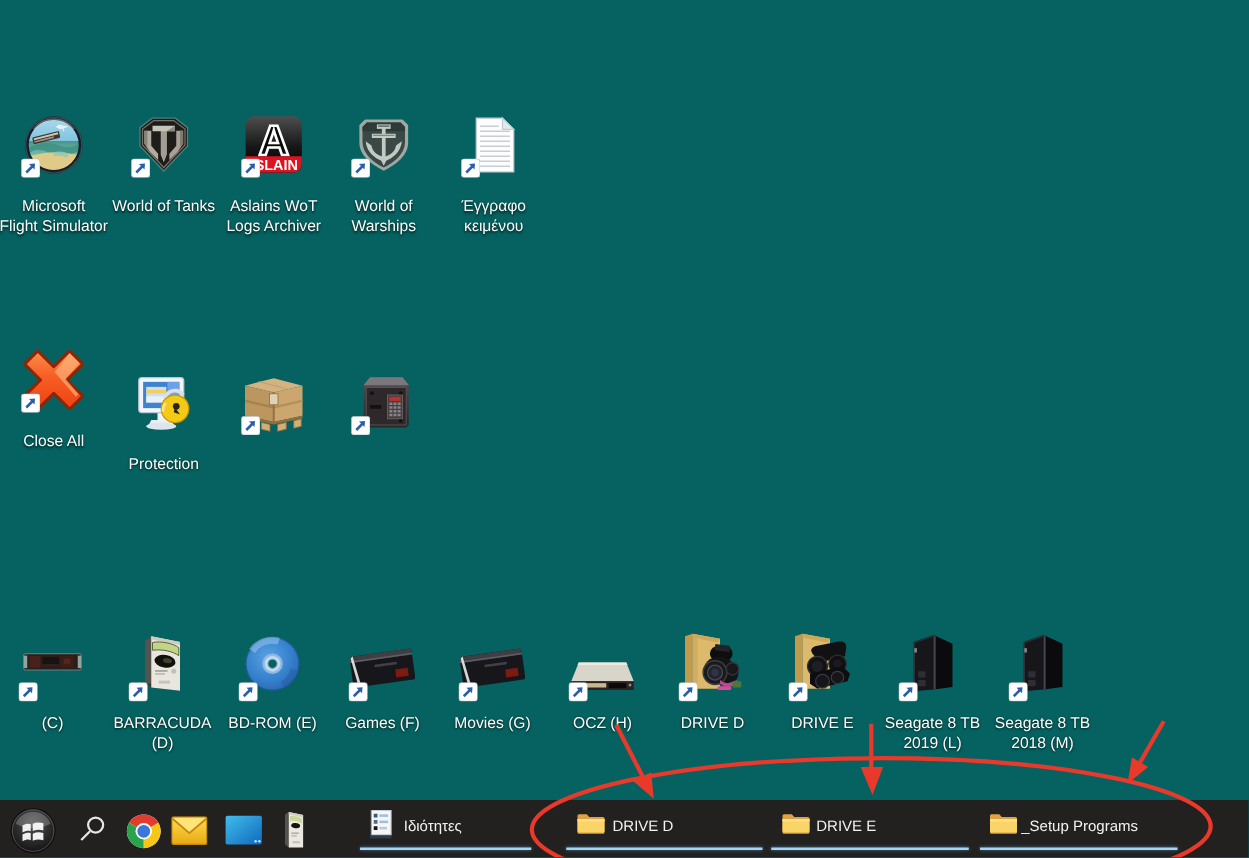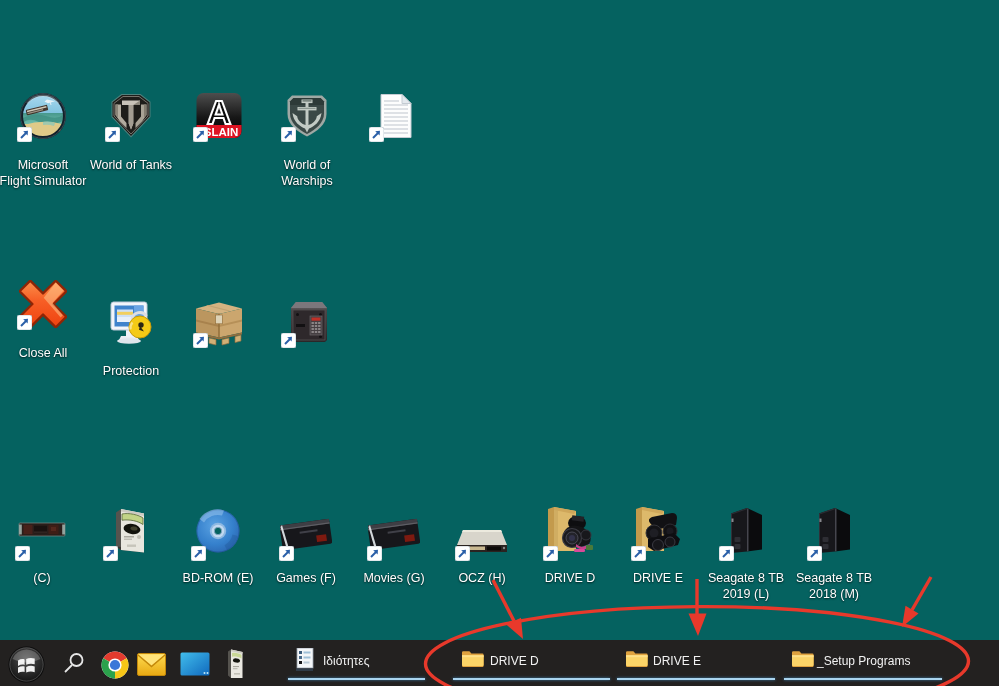--- a/index.html
+++ b/index.html
@@ -79,20 +79,21 @@
           </defs>
   <rect x="1.5" y="1" width="45" height="45" rx="7" fill="url(#asl)"></rect>
   <text x="24" y="32" font-size="34" font-weight="bold" text-anchor="middle" fill="#0a0a0a" stroke="#fff" stroke-width="2" font-family="Liberation Sans,sans-serif">A</text>
   <path d="M1.5,33 h45 v6 a7,7 0 0 1 -7,7 h-31 a7,7 0 0 1 -7,-7 Z" fill="#dd1322"></path>
   <text x="26" y="44" font-size="11.5" font-weight="bold" text-anchor="middle" fill="#fff" font-family="Liberation Sans,sans-serif">SLAIN</text>
  </svg><svg class="sc" viewBox="0 0 15 15">
           <rect x="0" y="0" width="15" height="15" rx="2.5" fill="#fff" stroke="#b9c4cc" stroke-width=".8"></rect>
           <path d="M4,11 L9,6" stroke="#2a5fa8" stroke-width="2" fill="none"></path>
           <path d="M6.2,4.2 L11,3.8 L10.6,8.6 Z" fill="#2a5fa8"></path>
         </svg></div>
+ <div class="lbl">Aslains WoT<br><span style="white-space:nowrap">Logs Archiver</span></div>
 </div>
 <div class="di" style="left:263px;top:92px">
  <div class="ic"><svg width="48" height="48" viewBox="0 0 48 48">
   <path d="M9,3.5 L39,3.5 43.5,8 43.5,22 C43.5,32.5 34,39.5 24,44.5 14,39.5 4.5,32.5 4.5,22 L4.5,8 Z" fill="#9fa8a4"></path>
   <path d="M10.5,6 L37.5,6 41,9.5 41,21.5 C41,31 32.5,37.5 24,42 15.5,37.5 7,31 7,21.5 L7,9.5 Z" fill="#3a4846"></path>
   <path d="M10.5,6 L37.5,6 41,9.5 41,13 7,13 7,9.5 Z" fill="#2d3a38"></path>
   <g fill="#c2cac4">
    <rect x="18.5" y="7.5" width="11" height="3.6"></rect>
    <rect x="22.5" y="9" width="3" height="26"></rect>
    <rect x="14.5" y="15" width="19" height="3.4"></rect>
@@ -120,20 +121,21 @@
             <line x1="13" y1="29" x2="37" y2="29"></line>
    <line x1="13" y1="33" x2="37" y2="33"></line>
             <line x1="13" y1="37" x2="37" y2="37"></line>
    <line x1="13" y1="41" x2="37" y2="41"></line>
   </g>
  </svg><svg class="sc" viewBox="0 0 15 15">
           <rect x="0" y="0" width="15" height="15" rx="2.5" fill="#fff" stroke="#b9c4cc" stroke-width=".8"></rect>
           <path d="M4,11 L9,6" stroke="#2a5fa8" stroke-width="2" fill="none"></path>
           <path d="M6.2,4.2 L11,3.8 L10.6,8.6 Z" fill="#2a5fa8"></path>
         </svg></div>
+ <div class="lbl">Έγγραφο<br>κειμένου</div>
 </div>
 
 <div class="di" style="left:-1px;top:280px">
  <div class="ic"><svg width="48" height="48" viewBox="0 0 48 48">
   <defs>
             <linearGradient id="xg" x1="0" y1="0" x2="1" y2="1">
               <stop offset="0" stop-color="#ffae62"></stop>
               <stop offset=".45" stop-color="#f75f26"></stop>
               <stop offset="1" stop-color="#ea3404"></stop>
             </linearGradient>
@@ -258,20 +260,21 @@
   <ellipse cx="28" cy="23.5" rx="3.6" ry="2" fill="#42422e" transform="rotate(9 28 23.5)"></ellipse>
   <rect x="18" y="31" width="10" height="1.5" fill="#aaa89e"></rect>
           <rect x="18" y="33.6" width="8" height="1.2" fill="#b6b4aa"></rect>
   <circle cx="33" cy="32" r="2" fill="#c2c0b6"></circle>
   <rect x="21" y="39.5" width="9" height="2.4" fill="#c6c4ba"></rect>
  </svg><svg class="sc" style="bottom:-8px;left:-3px" viewBox="0 0 15 15">
           <rect x="0" y="0" width="15" height="15" rx="2.5" fill="#fff" stroke="#b9c4cc" stroke-width=".8"></rect>
           <path d="M4,11 L9,6" stroke="#2a5fa8" stroke-width="2" fill="none"></path>
           <path d="M6.2,4.2 L11,3.8 L10.6,8.6 Z" fill="#2a5fa8"></path>
         </svg></div>
+ <div class="lbl">BARRACUDA<br>(D)</div>
 </div>
 <div class="di" style="left:174px;top:505px">
  <div class="ic"><svg width="48" height="48" viewBox="0 0 48 48">
   <defs>
             <radialGradient id="bd" cx=".42" cy=".38" r=".72">
               <stop offset="0" stop-color="#5aa2e2"></stop>
               <stop offset=".6" stop-color="#3580cc"></stop>
               <stop offset="1" stop-color="#2a62ac"></stop>
             </radialGradient>
           </defs>

